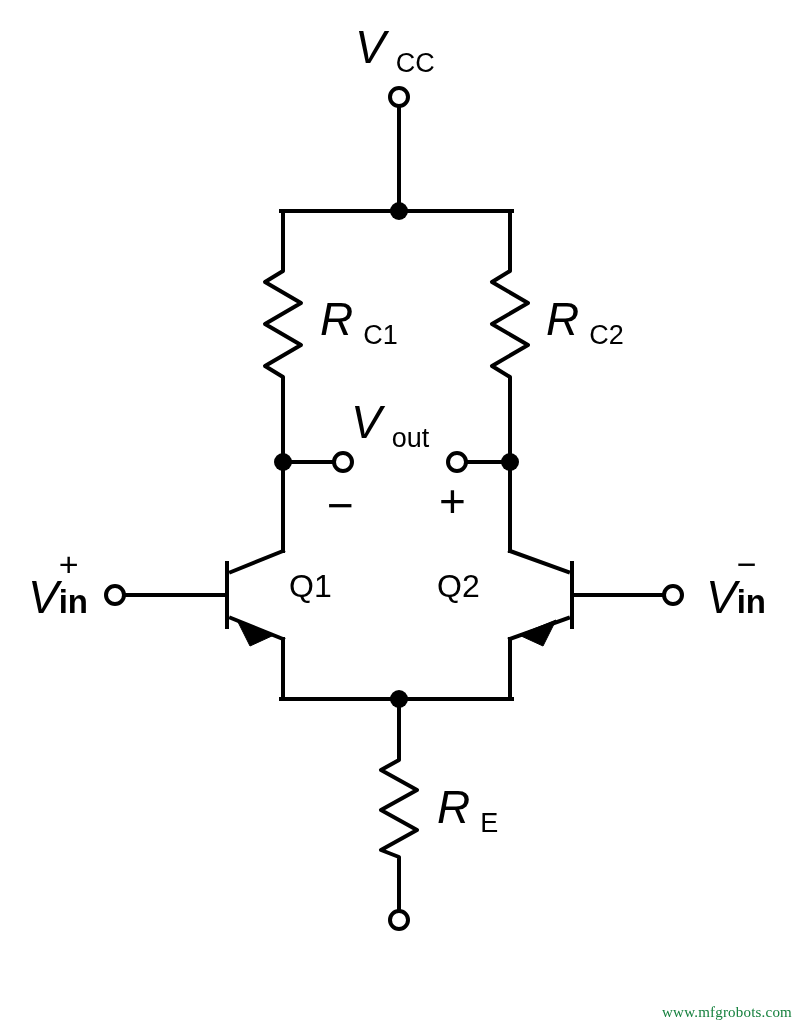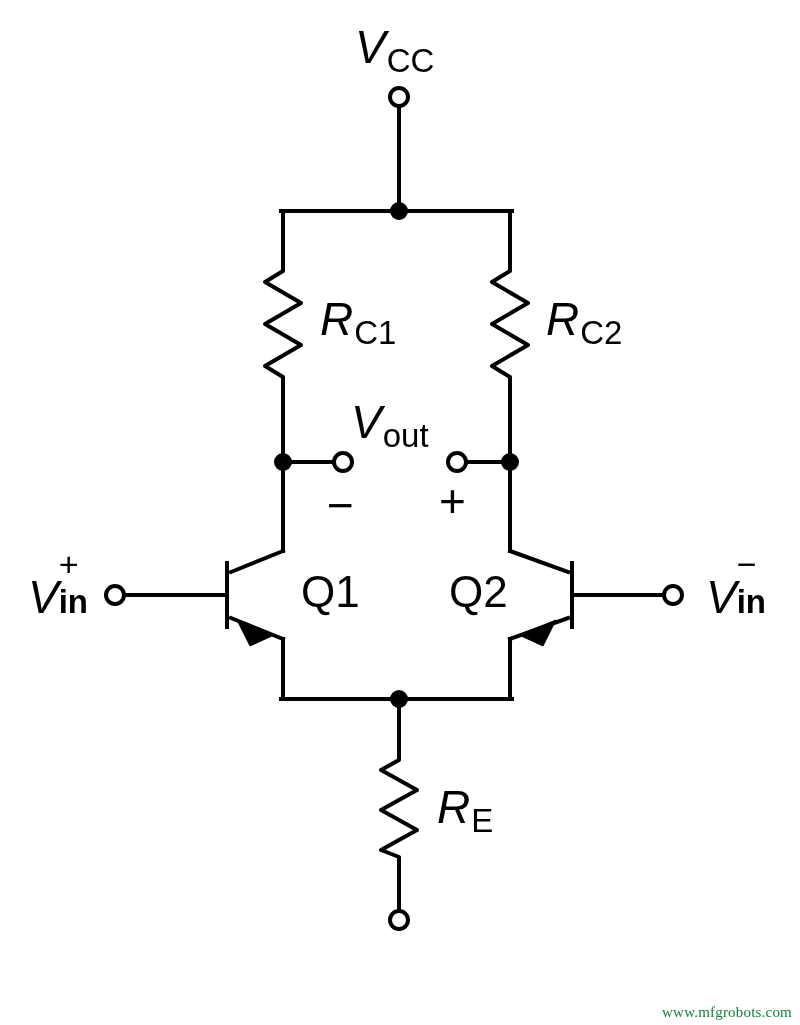--- a/index.html
+++ b/index.html
@@ -59,30 +59,29 @@
     white-space: nowrap;
     line-height: 1;
     font-family: "Liberation Sans", sans-serif;
   }
   .var {
     font-style: italic;
     font-size: 46px;
   }
   .sub {
     font-style: normal;
-    font-size: 33px;
+    font-size: 27px;
     vertical-align: baseline;
     position: relative;
     top: 9px;
-    left: 1px;
+    left: 10px;
   }
   .plain {
     font-style: normal;
-    font-size: 44px;
-    margin-left: 12px;
+    font-size: 32px;
   }
   .sign {
     font-style: normal;
     font-size: 46px;
   }
   
   .vstack {
     display: inline-block;
     position: relative;
     width: 34px;

